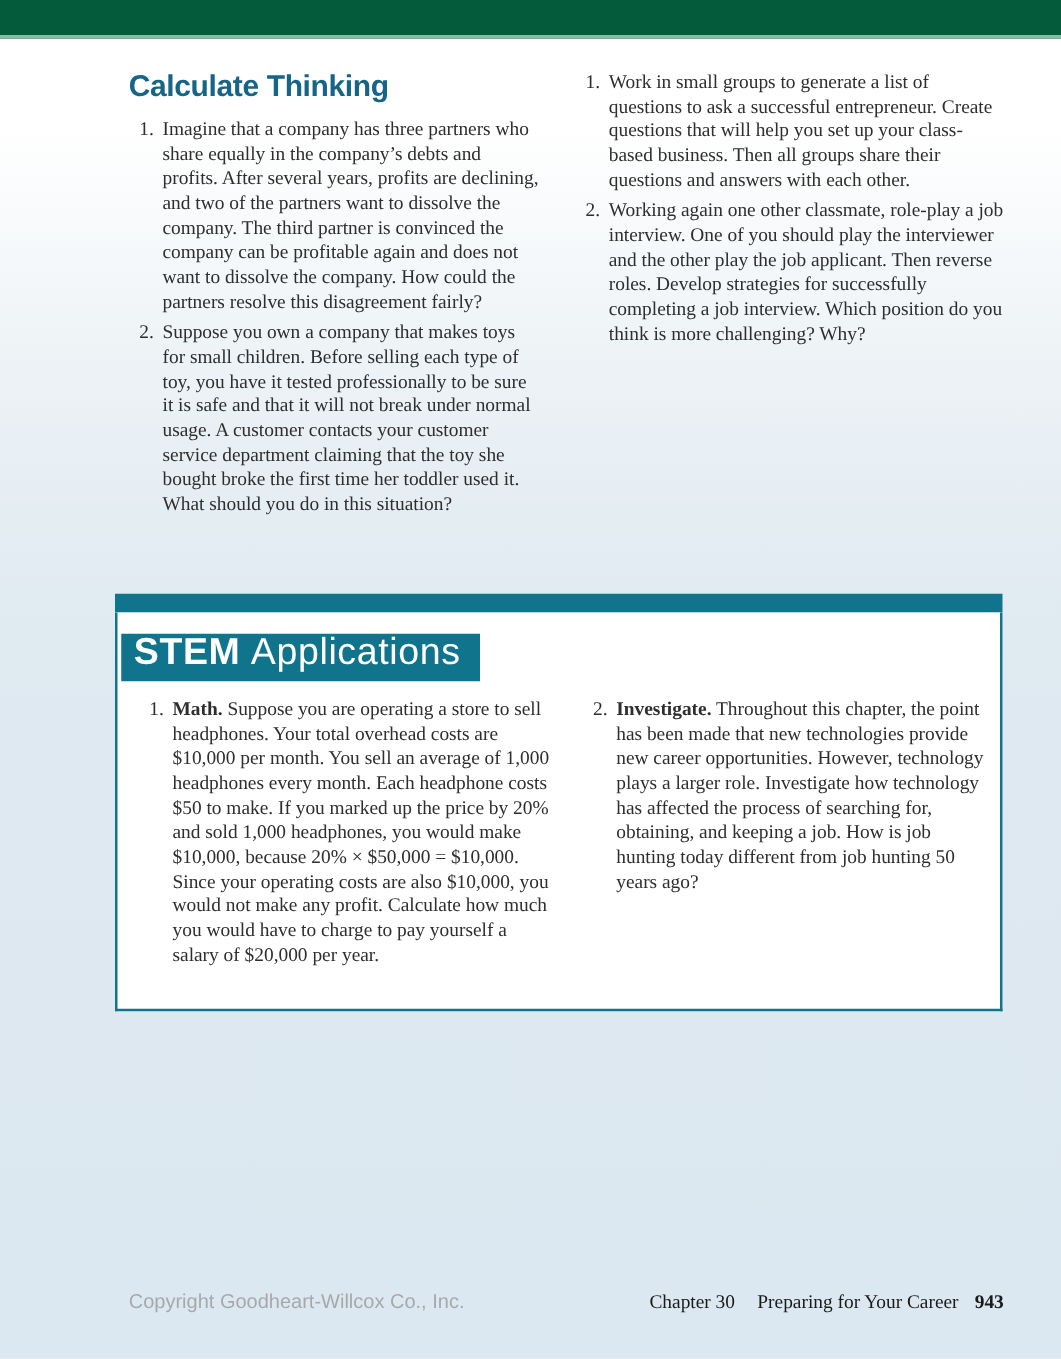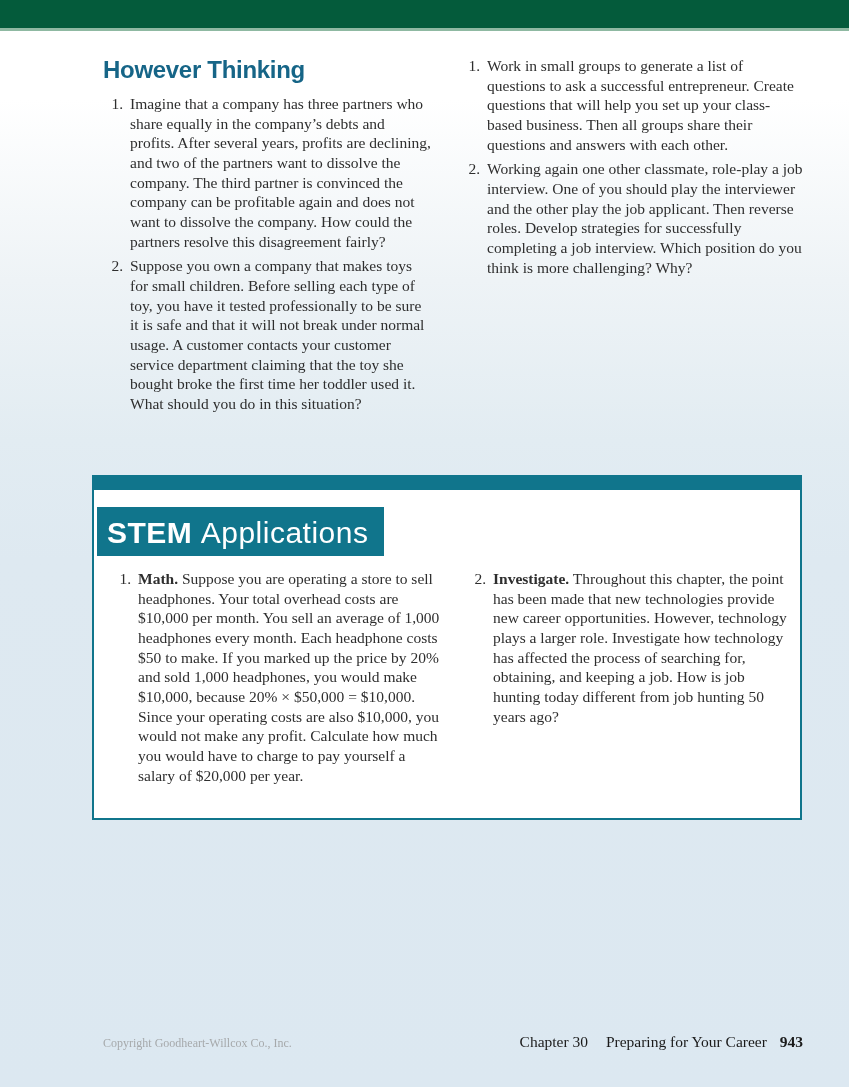--- a/index.html
+++ b/index.html
@@ -73,21 +73,21 @@
     min-height: 308px;
     padding: 17px 0 28px 0;
   }
   .stem-label {
     display: inline-block;
     background: #10758c;
     color: #ffffff;
     font-family: "Liberation Sans", sans-serif;
     font-size: 30px;
     line-height: 1;
-    padding: 11px 16px 8px 10px;
+    padding: 0 16px 8px 10px;
     margin-left: 3px;
   }
   .stem-label .stem-bold { font-weight: bold; letter-spacing: 0.5px; }
   .stem-label .stem-regular { font-weight: normal; letter-spacing: 0.5px; }
 
   .stem-columns {
     display: flex;
     margin-top: 13px;
     padding-left: 17px;
   }
@@ -96,41 +96,41 @@
 
   .footer {
     position: absolute;
     left: 103px; top: 1033px;
     width: 700px;
     display: flex;
     justify-content: space-between;
     align-items: baseline;
   }
   .footer-copyright {
-    font-family: Liberation Serif, serif;
-    font-size: 12px;
+    font-family: Liberation Sans, sans-serif;
+    font-size: 16px;
     color: #a6a9ab;
   }
   .footer-right {
     font-size: 15.5px;
     color: #1a1a1a;
   }
   .footer-chapter { margin-right: 14px; }
   .footer-chapter-title { margin-right: 9px; }
   .footer-page-num { font-weight: bold; }
 </style>
 </head>
 <body>
 
 <div class="top-bar"></div>
 
 <div class="columns">
 
   <div class="col-left">
-    <h1 class="section-title">However Thinking</h1>
+    <h1 class="section-title">Calculate Thinking</h1>
 
     <div class="q-item">
       <span class="q-num">1.</span>
       <span class="q-text">Imagine that a company has three partners who share equally in the company’s debts and profits. After several years, profits are declining, and two of the partners want to dissolve the company. The third partner is convinced the company can be profitable again and does not want to dissolve the company. How could the partners resolve this disagreement fairly?</span>
     </div>
     <div class="q-item">
       <span class="q-num">2.</span>
       <span class="q-text">Suppose you own a company that makes toys for small children. Before selling each type of toy, you have it tested professionally to be sure it is safe and that it will not break under normal usage. A customer contacts your customer service department claiming that the toy she bought broke the first time her toddler used it. What should you do in this situation?</span>
     </div>
   </div>

